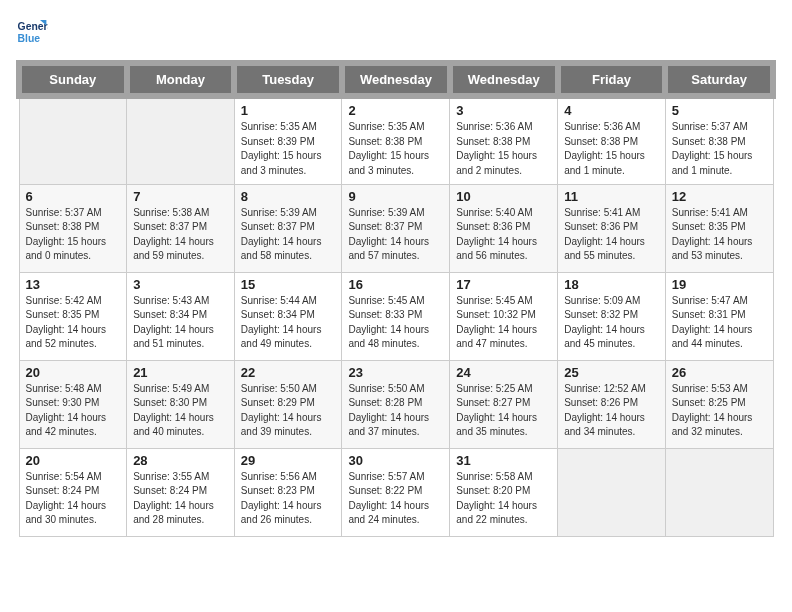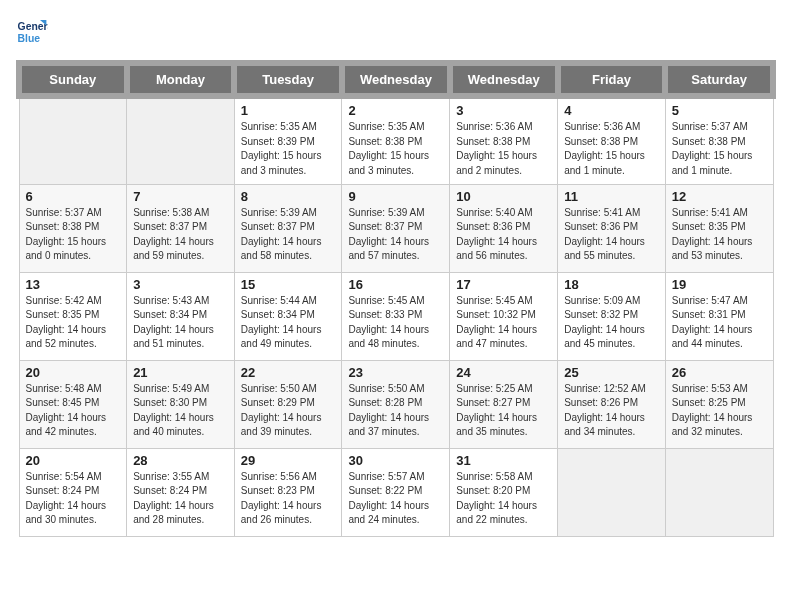--- a/index.html
+++ b/index.html
@@ -250,21 +250,21 @@
           <div class="day-info">Sunrise: 5:47 AM
 Sunset: 8:31 PM
 Daylight: 14 hours
 and 44 minutes.</div>
         </td>
       </tr>
       <tr>
         <td>
           <div class="day-number">20</div>
           <div class="day-info">Sunrise: 5:48 AM
-Sunset: 8:45 PM
+Sunset: 9:30 PM
 Daylight: 14 hours
 and 42 minutes.</div>
         </td>
         <td>
           <div class="day-number">21</div>
           <div class="day-info">Sunrise: 5:49 AM
 Sunset: 8:30 PM
 Daylight: 14 hours
 and 40 minutes.</div>
         </td>

